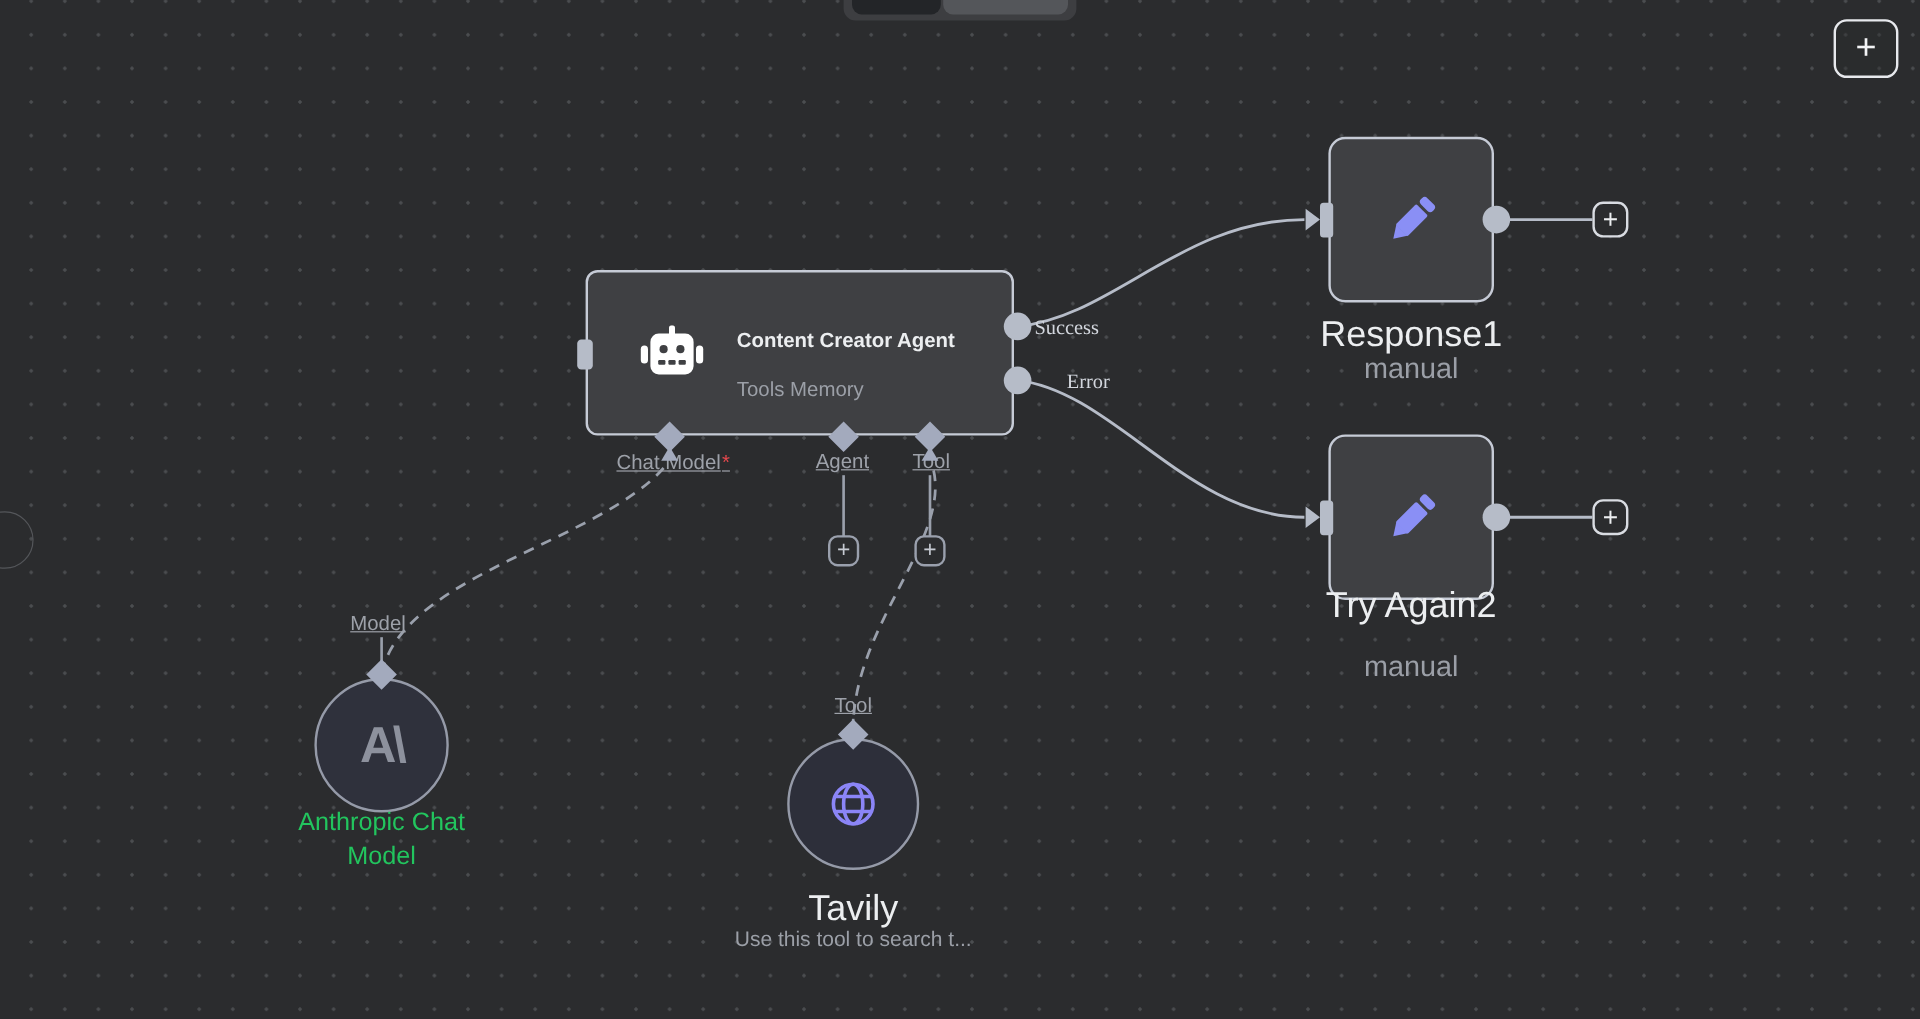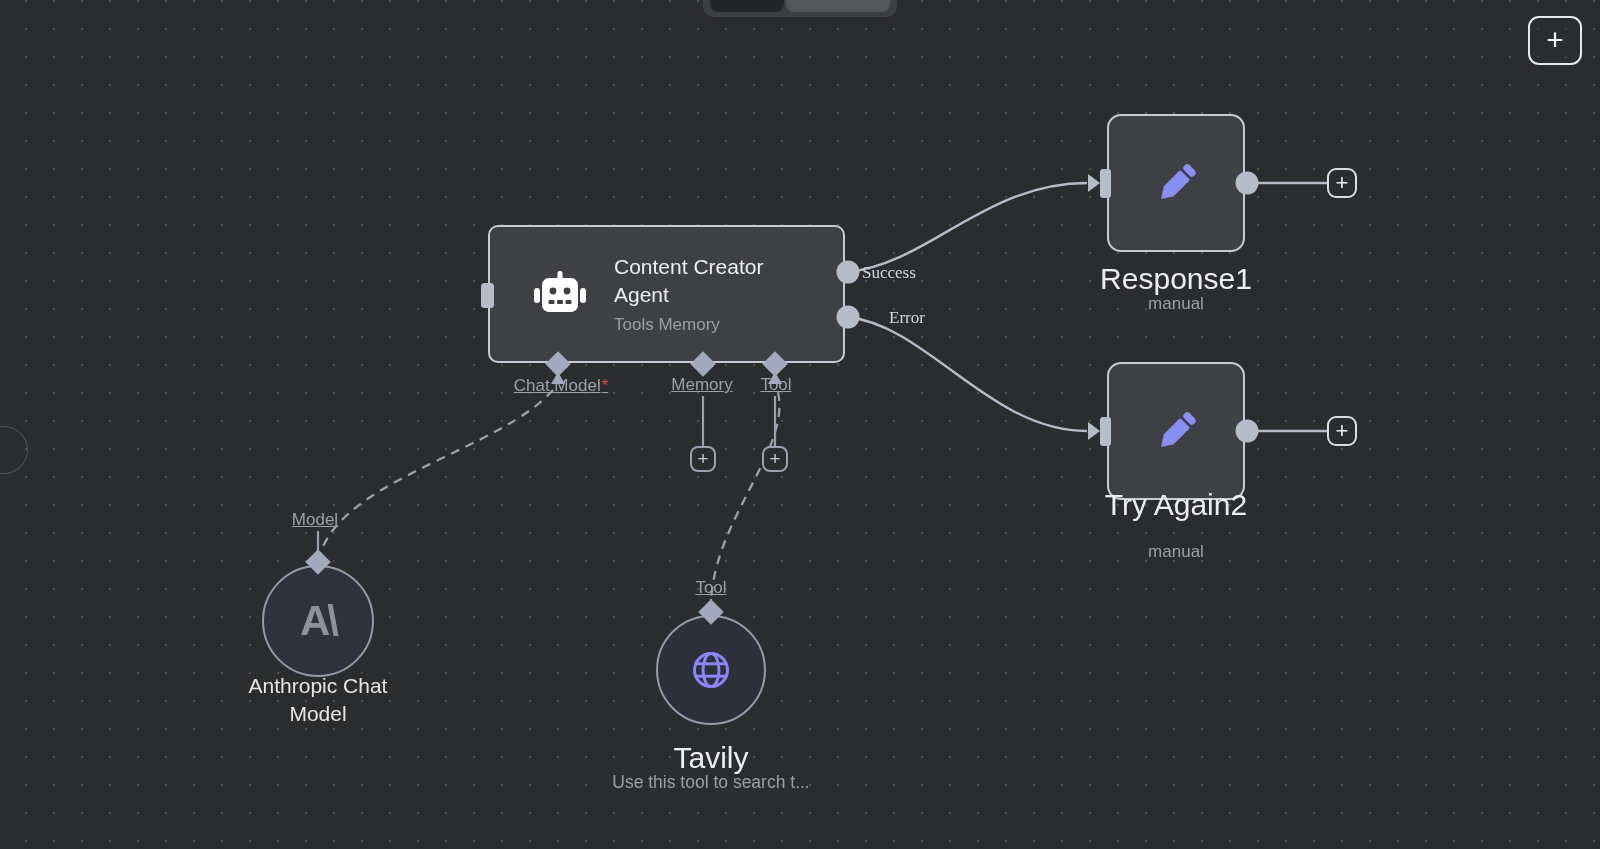--- a/index.html
+++ b/index.html
@@ -15,28 +15,28 @@
   .svg-layer{position:absolute;left:0;top:0;pointer-events:none;}
   .node-box{
     position:absolute;background:#3f4043;border:2px solid #c6cbd6;border-radius:10px;
     box-sizing:border-box;
   }
   .sq-node{border-radius:14px;}
   .circle-node{
     position:absolute;border-radius:50%;box-sizing:border-box;border:2.5px solid #959aa8;
     display:flex;align-items:center;justify-content:center;
   }
-  .node-title{color:#eceef0;font-size:21px;line-height:28px;font-weight:400;}
+  .node-title{color:#eceef0;font-size:17px;line-height:28px;font-weight:700;margin-top:17px;}
   .node-sub{color:#9b9fa7;font-size:17px;}
   .cx{transform:translateX(-50%);white-space:nowrap;text-align:center;}
   .port-label{color:#9da1a9;font-size:17px;text-decoration:underline;}
   .req{color:#e5484d;margin-left:1px;}
   .out-label{color:#d3d7de;font-size:17px;font-family:Liberation Serif, serif;}
   .big-label{color:#eceef0;font-size:30px;font-weight:500;}
-  .sub-label{color:#9b9fa7;font-size:17px;}
+  .sub-label{color:#9b9fa7;font-size:24px;}
   .plus-btn-sm{
     position:absolute;width:26px;height:26px;box-sizing:border-box;border:2px solid #9aa0ad;
     border-radius:8px;color:#c6cad2;font-size:19px;line-height:22px;text-align:center;
     background:#2b2c2e;font-weight:500;
   }
   .plus-btn-lg{
     position:absolute;width:30px;height:30px;box-sizing:border-box;border:2px solid #d9dce2;
     border-radius:9px;color:#eceef0;font-size:22px;line-height:25px;text-align:center;
     background:#2b2c2e;font-weight:500;
   }
@@ -99,21 +99,21 @@
   <div class="node-title abs" style="left:124px;top:26px;width:190px;">Content Creator Agent</div>
   <div class="node-sub abs" style="left:124px;top:88px;">Tools Memory</div>
 </div>
 
 <div class="out-label abs" style="left:862px;top:263px;">Success</div>
 <div class="out-label abs" style="left:862px;top:308px;margin-left:27px;">Error</div>
 
 <div class="port-label abs cx" style="left:561px;top:376px;">
   <span>Chat Model</span><span class="req">*</span>
 </div>
-<div class="port-label abs cx" style="left:702px;top:375px;">Memory</div>
+<div class="port-label abs cx" style="left:702px;top:375px;">Agent</div>
 <div class="port-label abs cx" style="left:776px;top:375px;">Tool</div>
 
 <div class="plus-btn-sm" style="left:690px;top:446px;">
   <span>+</span>
 </div>
 <div class="plus-btn-sm" style="left:762px;top:446px;">
   <span>+</span>
 </div>
 
 <div class="node-box sq-node" style="left:1107px;top:114px;width:138px;height:138px;">
@@ -143,21 +143,21 @@
 <div class="big-label abs cx" style="left:1176px;top:488px;">Try Again2</div>
 <div class="sub-label abs cx" style="left:1176px;top:542px;">manual</div>
 <div class="plus-btn-lg" style="left:1327px;top:416px;">
   <span>+</span>
 </div>
 
 <div class="circle-node" style="left:262px;top:565px;width:112px;height:112px;background:#2f313c;">
   <span class="logo-text">A\</span>
 </div>
 <div class="port-label abs cx" style="left:315px;top:510px;">Model</div>
-<div class="abs cx" style="left:318px;top:672px;color:#e5e5e5;font-size:21px;line-height:28px;font-weight:500;">
+<div class="abs cx" style="left:318px;top:672px;color:#22c55e;font-size:21px;line-height:28px;font-weight:500;">
   <div>Anthropic Chat</div>
   <div>Model</div>
 </div>
 
 <div class="circle-node" style="left:656px;top:615px;width:110px;height:110px;background:#2d2f3a;">
   <svg width="48" height="48" viewBox="0 0 48 48">
     <g stroke="#8b85f7" stroke-width="3" fill="none">
       <circle cx="24" cy="24" r="16.5"></circle>
       <ellipse cx="24" cy="24" rx="8" ry="16.5"></ellipse>
       <line x1="9" y1="17.8" x2="39" y2="17.8"></line>

